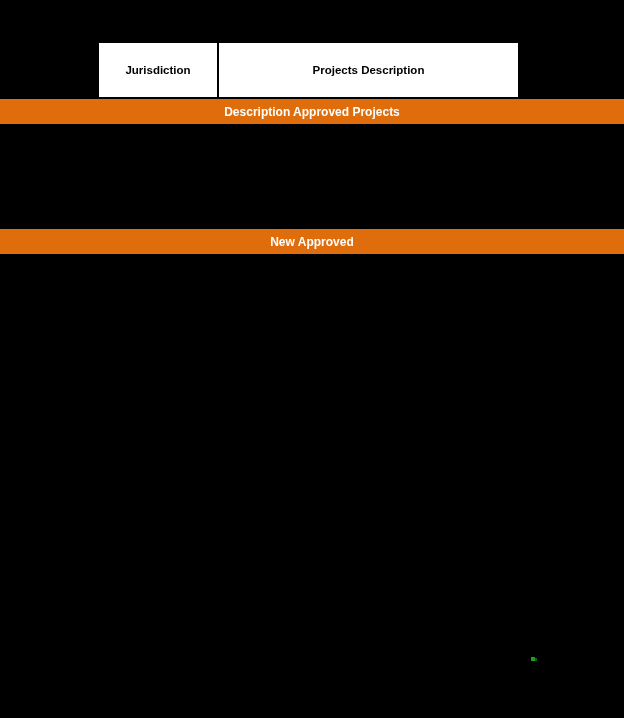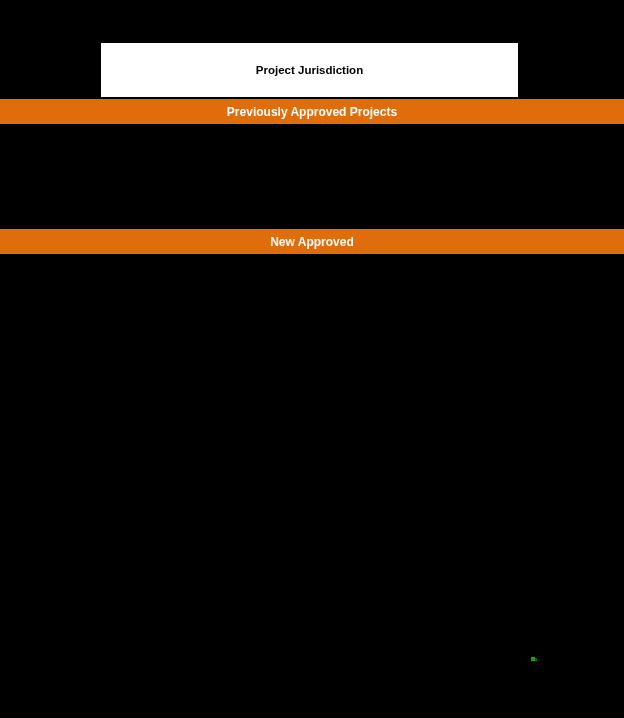--- a/index.html
+++ b/index.html
@@ -80,25 +80,26 @@
     height: 3px;
     background: #156015;
   }
 </style>
 </head>
 <body>
 
 <div class="canvas">
 
   <div class="header-row">
+    <div class="header-cell jurisdiction">Jurisdiction</div>
     <div class="header-divider"></div>
-    <div class="header-cell description">Project Jurisdiction</div>
+    <div class="header-cell description">Projects Description</div>
   </div>
 
-  <div class="section-banner banner-previously">Previously Approved Projects</div>
+  <div class="section-banner banner-previously">Description Approved Projects</div>
 
   <div class="section-banner banner-new">New Approved</div>
 
   <div class="green-marker">
     <div class="bright"></div>
     <div class="dark"></div>
   </div>
 
 </div>
 

